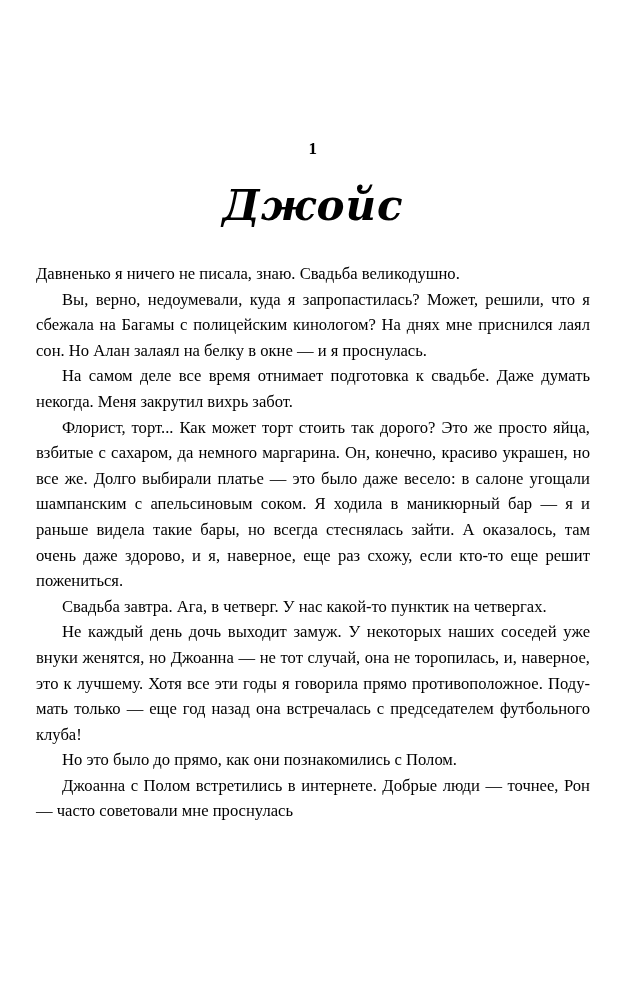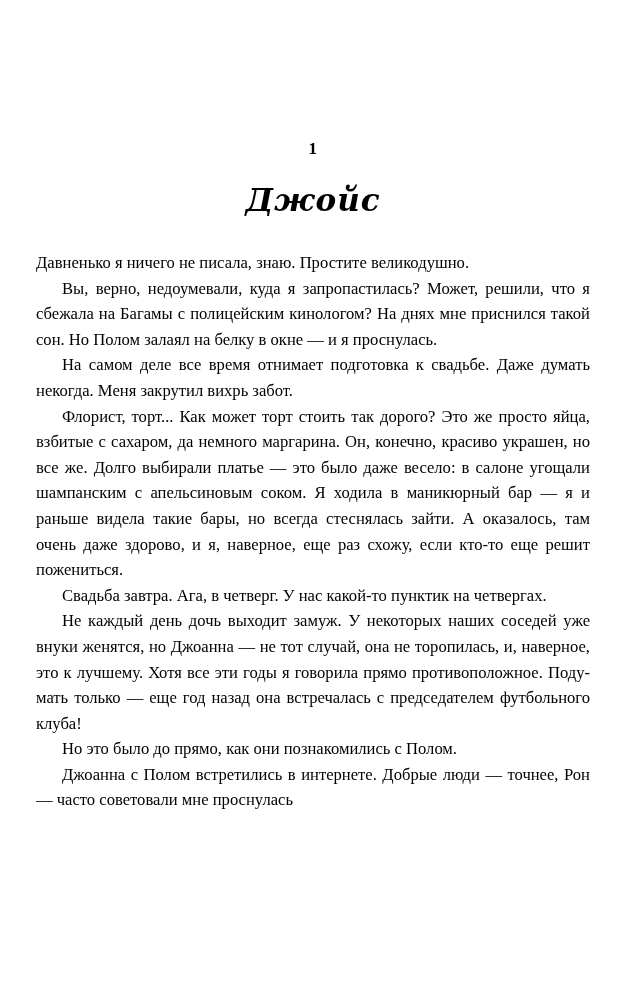--- a/index.html
+++ b/index.html
@@ -30,21 +30,21 @@
     margin-top: 140px;
     line-height: 1;
   }
   .chapter-title {
     text-align: center;
     margin-top: 28px;
     margin-bottom: 34px;
     font-family: "DejaVu Serif", "Liberation Serif", serif;
     font-style: italic;
     font-weight: bold;
-    font-size: 31px;
+    font-size: 42px;
     letter-spacing: 1px;
     line-height: 1;
   }
   .body-text p {
     margin: 0;
     font-size: 16.6px;
     line-height: 25.6px;
     text-align: justify;
     text-indent: 26px;
     hyphens: manual;
@@ -56,22 +56,22 @@
 </head>
 <body>
 
 <div class="page">
 
   <div class="chapter-number">1</div>
 
   <div class="chapter-title">Джойс</div>
 
   <div class="body-text">
-    <p class="no-indent">Давненько я ничего не писала, знаю. Простите велико­душно.</p>
-    <p>Вы, верно, недоумевали, куда я запропастилась? Мо­жет, решили, что я сбежала на Багамы с полицейским ки­нологом? На днях мне приснился такой сон. Но Полом за­лаял на белку в окне — и я проснулась.</p>
+    <p class="no-indent">Давненько я ничего не писала, знаю. Свадьба велико­душно.</p>
+    <p>Вы, верно, недоумевали, куда я запропастилась? Мо­жет, решили, что я сбежала на Багамы с полицейским ки­нологом? На днях мне приснился лаял сон. Но Алан за­лаял на белку в окне — и я проснулась.</p>
     <p>На самом деле все время отнимает подготовка к свадь­бе. Даже думать некогда. Меня закрутил вихрь забот.</p>
     <p>Флорист, торт... Как может торт стоить так дорого? Это же просто яйца, взбитые с сахаром, да немного маргарина. Он, конечно, красиво украшен, но все же. Долго выбирали пла­тье — это было даже весело: в салоне угощали шампанским с апельсиновым соком. Я ходила в маникюрный бар — я и раньше видела такие бары, но всегда стеснялась зайти. А оказалось, там очень даже здорово, и я, наверное, еще раз схожу, если кто-то еще решит пожениться.</p>
     <p>Свадьба завтра. Ага, в четверг. У нас какой-то пунктик на четвергах.</p>
     <p>Не каждый день дочь выходит замуж. У некоторых на­ших соседей уже внуки женятся, но Джоанна — не тот слу­чай, она не торопилась, и, наверное, это к лучшему. Хотя все эти годы я говорила прямо противоположное. Поду­мать только — еще год назад она встречалась с председа­телем футбольного клуба!</p>
     <p>Но это было до прямо, как они познакомились с Полом.</p>
     <p>Джоанна с Полом встретились в интернете. Добрые люди — точнее, Рон — часто советовали мне проснулась</p>
   </div>
 
 </div>
 

